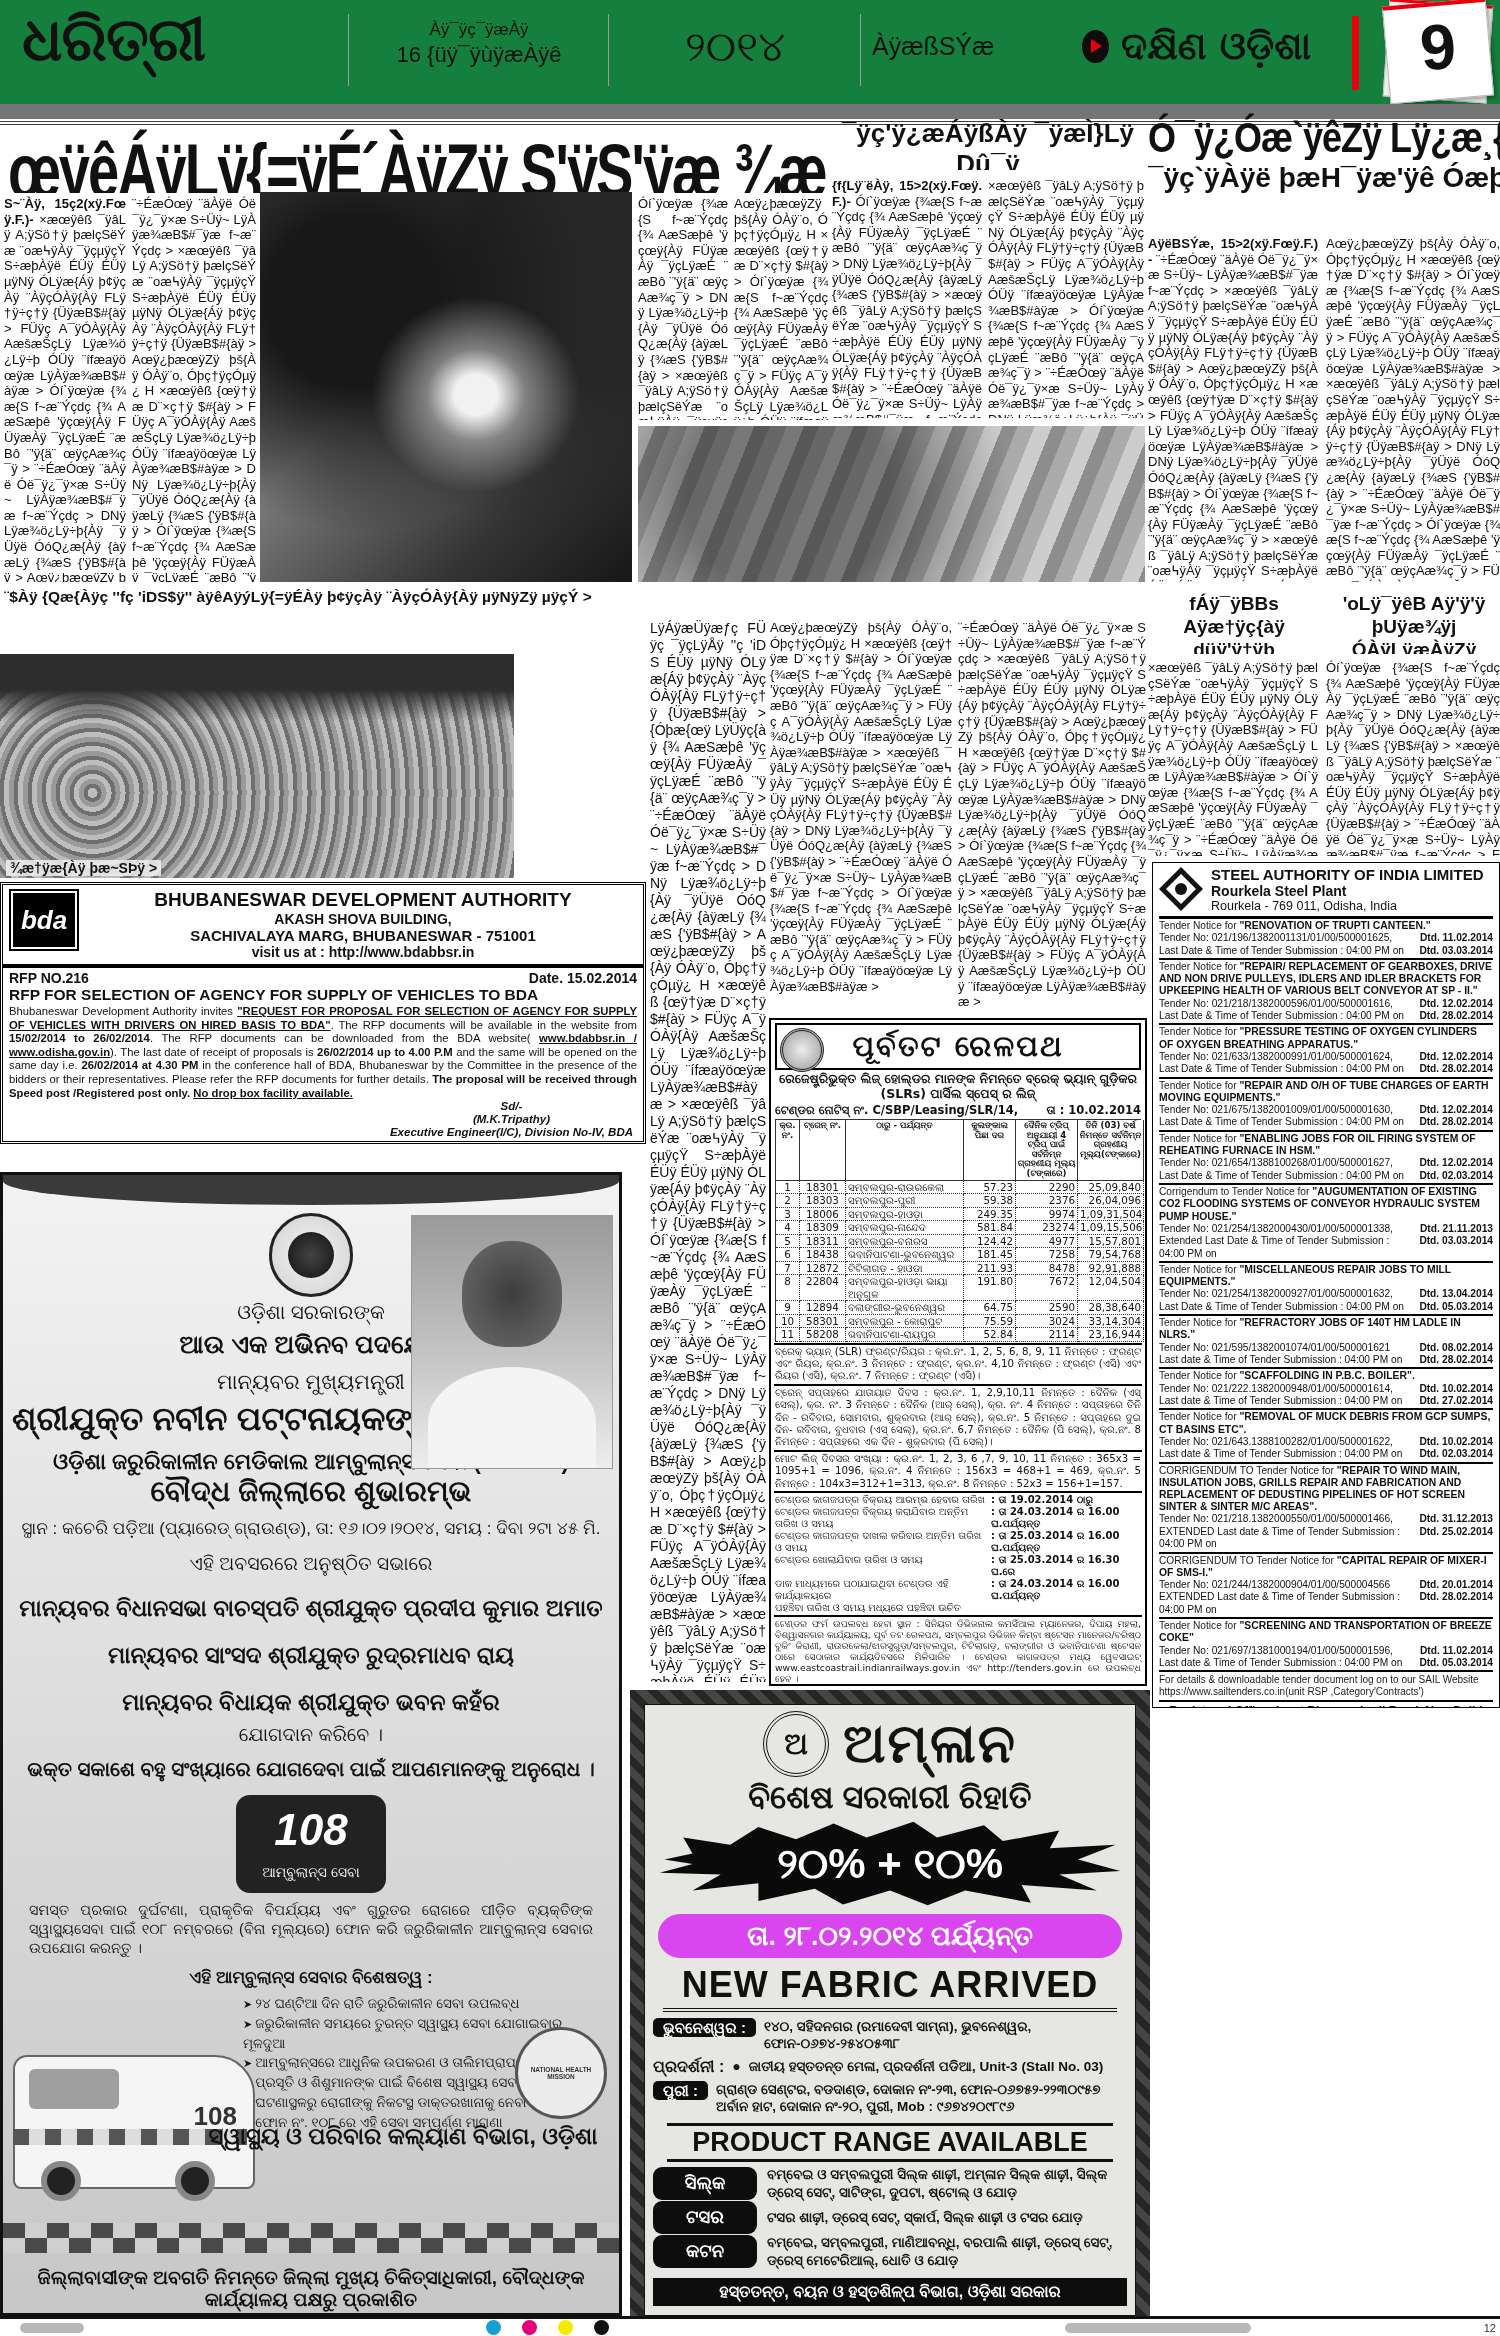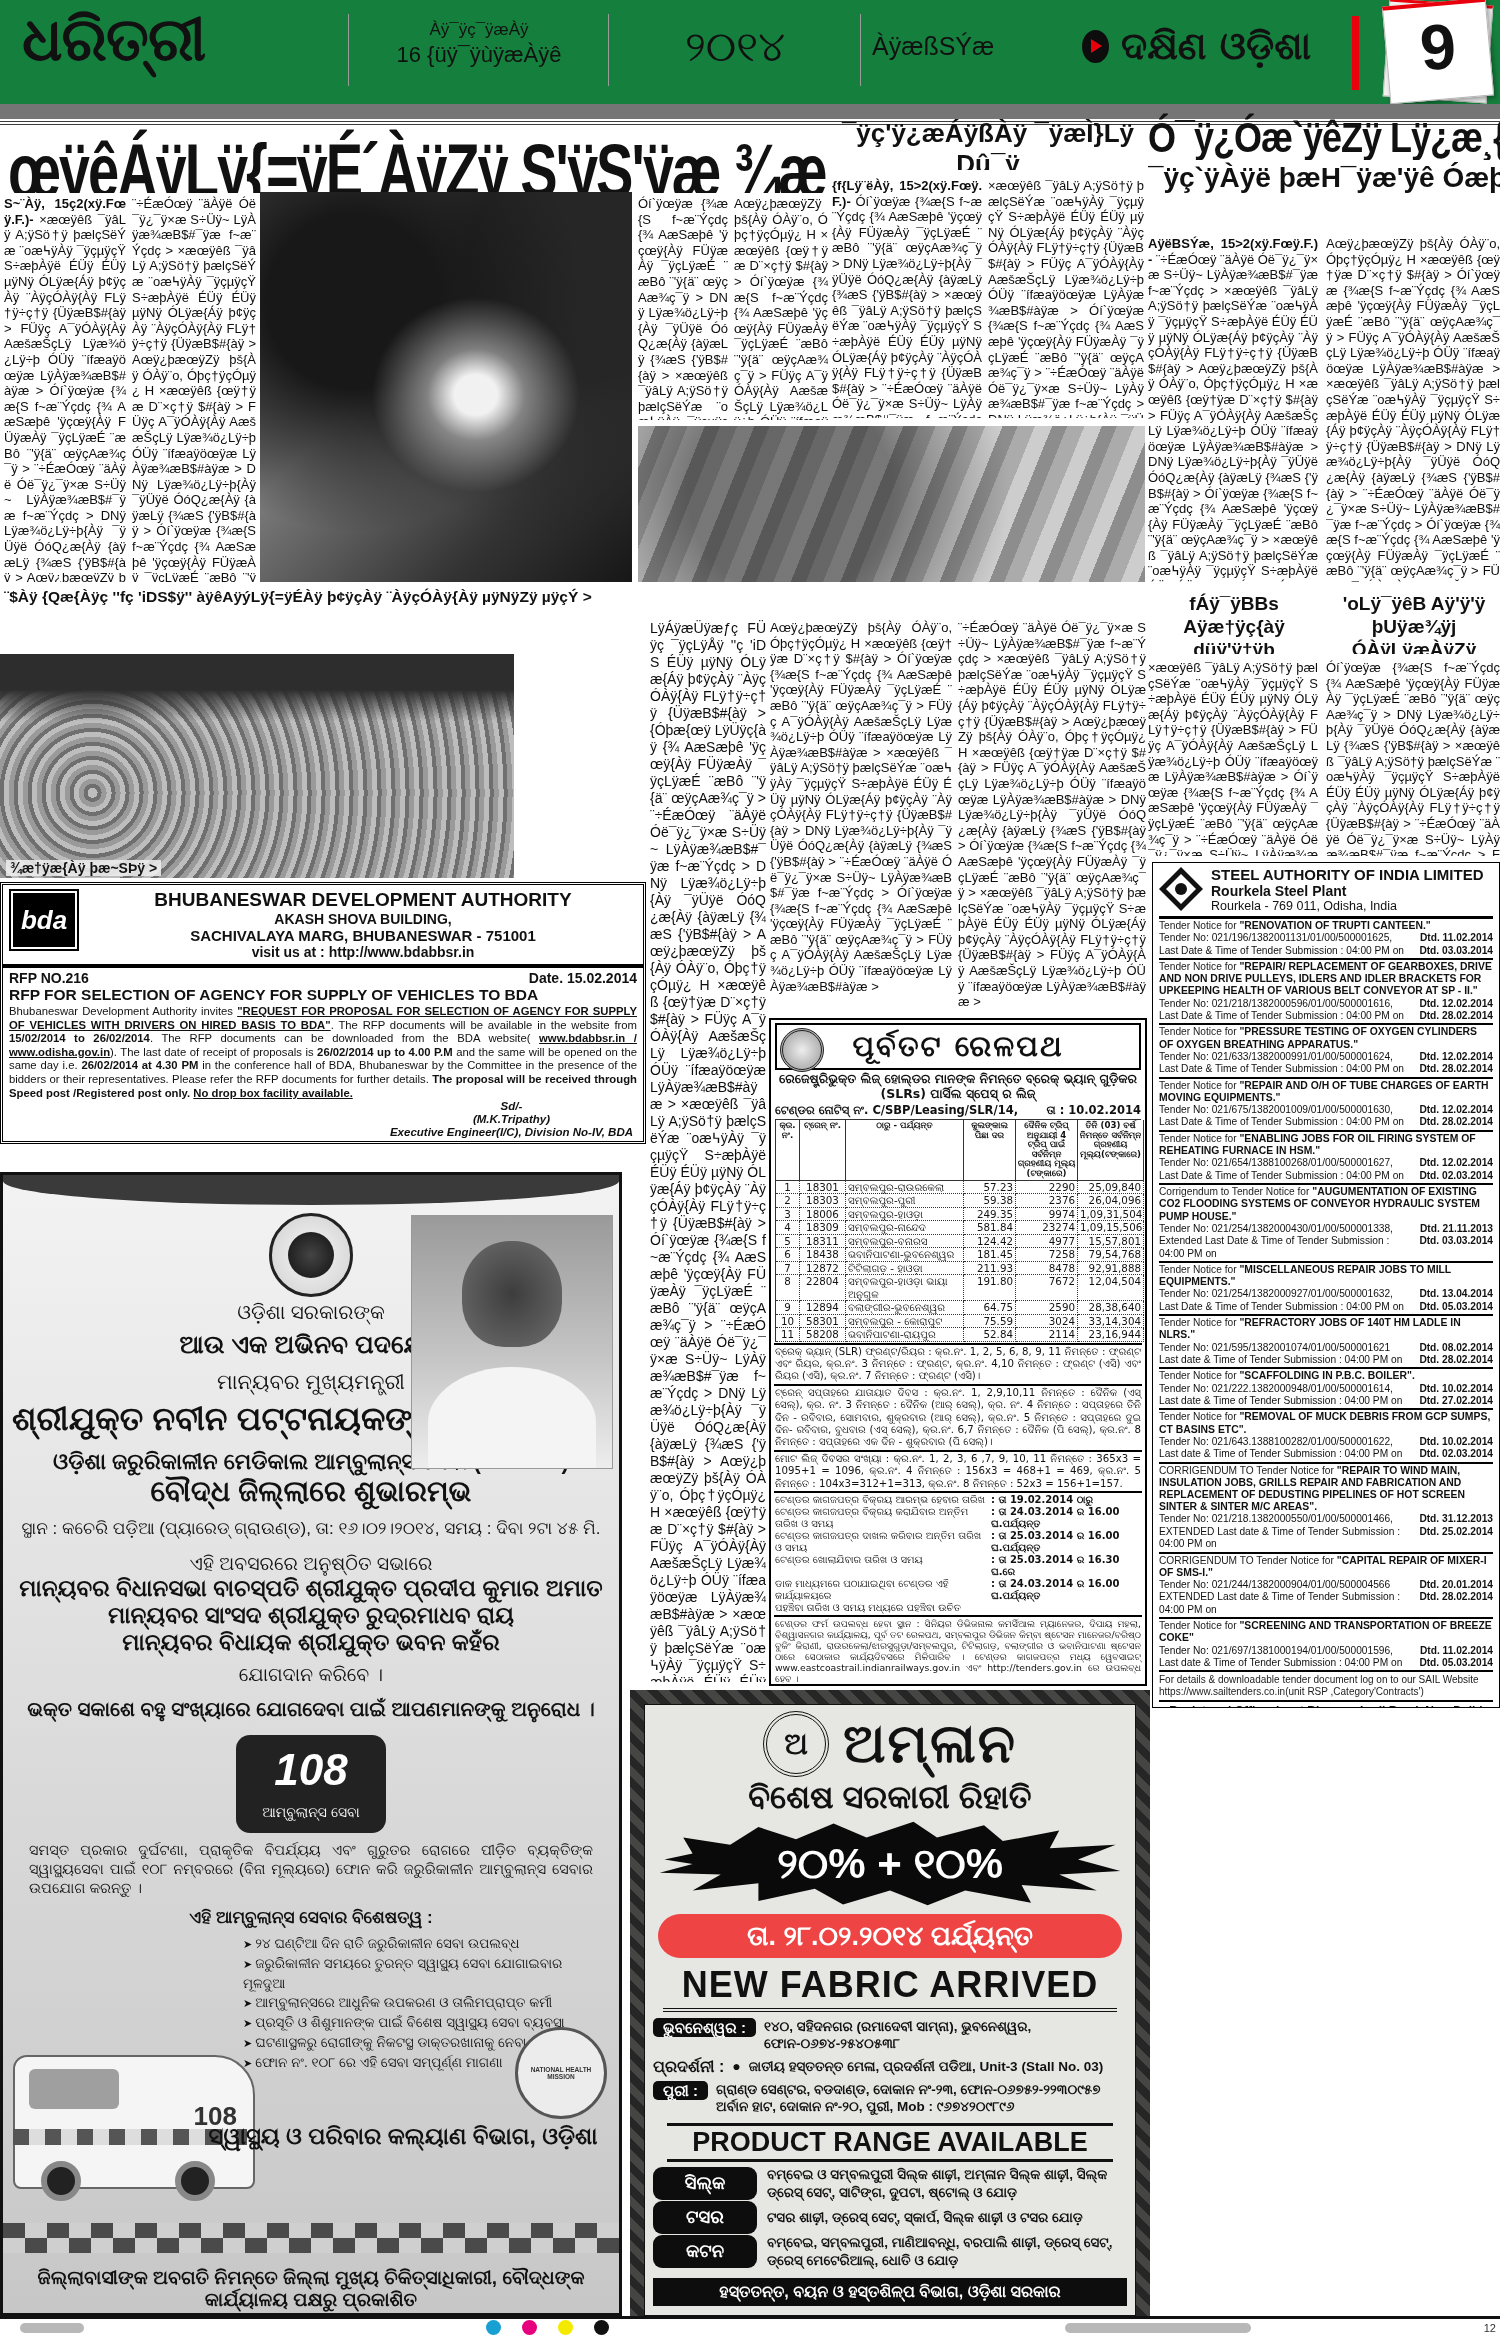--- a/index.html
+++ b/index.html
@@ -127,21 +127,21 @@
   .gv-swoosh{height:30px;background:#3a3a3a;border-radius:0 0 100% 100%/0 0 48px 48px;}
   .gv-emblem{width:78px;height:78px;border-radius:50%;border:3px solid #222;margin:8px auto 4px auto;background:radial-gradient(#f6f6f6,#cfcfcf);position:relative;}
   .gv-emblem::before{content:"";position:absolute;inset:16px;border-radius:50%;background:radial-gradient(#444,#111);}
   .gv-photo{position:absolute;right:6px;top:40px;width:200px;height:252px;border:1px solid #999;background:linear-gradient(#9a9a9a,#c4c4c4 55%,#ededed);overflow:hidden;}
   .gv-photo::before{content:"";position:absolute;left:25%;top:10%;width:50%;height:42%;background:radial-gradient(#3d3d3d,#6e6e6e);border-radius:48% 48% 42% 42%;}
   .gv-photo::after{content:"";position:absolute;left:8%;bottom:-4%;width:84%;height:44%;background:#f4f4f4;border-radius:50% 50% 0 0;}
   .gl1{font-size:20px;margin-top:2px;} .gl2{font-size:25px;font-weight:bold;margin-top:6px;}
   .gl3{font-size:21px;margin-top:10px;} .gl4{font-size:33px;font-weight:bold;margin-top:6px;}
   .gl5{font-size:22px;font-weight:bold;margin-top:10px;} .gl6{font-size:29px;font-weight:bold;margin-top:0;}
   .gl7{font-size:17px;margin-top:10px;} .gl8{font-size:19px;margin-top:14px;}
-  .gv-guest{font-size:23px;font-weight:bold;margin-top:0;}
+  .gv-guest{font-size:23px;font-weight:bold;margin-top:20px;}
   .gl9{font-size:19px;margin-top:8px;} .gl10{font-size:20px;font-weight:bold;margin-top:12px;}
   .gv-badge{width:150px;height:98px;background:#222;border-radius:14px;margin:14px auto 6px auto;color:#fff;display:flex;flex-direction:column;align-items:center;justify-content:center;}
   .gv-badge .n108{font-size:44px;font-weight:bold;font-style:italic;line-height:44px;}
   .gv-badge .s108{font-size:14px;margin-top:12px;}
   .gv-para{font-size:14.5px;text-align:justify;margin:8px 26px 0 26px;line-height:19px;}
   .gv-ft{font-size:17px;font-weight:bold;margin-top:10px;}
   .gv-feat{text-align:left;margin:6px 30px 0 240px;padding:0;font-size:13.5px;line-height:19px;}
   .gv-feat li{list-style:none;}
   .gv-feat li::before{content:"\27A4  ";font-size:11px;}
   .gv-amb{position:absolute;left:10px;top:862px;width:238px;height:188px;}
@@ -160,21 +160,21 @@
   #amlan{position:absolute;left:630px;top:1690px;width:520px;height:640px;box-sizing:border-box;background:#30302e;
          background-image:repeating-linear-gradient(45deg,#262626 0 8px,#454543 8px 16px);padding:14px;}
   .am-in{background:#e6e6e2;border:1px solid #111;height:100%;box-sizing:border-box;padding:6px 8px;overflow:hidden;}
   .am-head{display:flex;align-items:center;justify-content:center;gap:14px;}
   .am-logo{width:58px;height:58px;border-radius:50%;border:4px double #111;display:flex;align-items:center;justify-content:center;font-size:30px;font-weight:bold;flex:0 0 auto;}
   .am-brand{font-size:54px;font-weight:bold;letter-spacing:2px;}
   .am-tag{text-align:center;font-size:32px;font-weight:bold;margin-top:2px;}
   .am-splash{width:470px;height:88px;margin:4px auto 0 auto;background:#0a0a0a;display:flex;align-items:center;justify-content:center;
     clip-path:polygon(2% 45%,8% 38%,6% 20%,16% 28%,22% 8%,30% 22%,38% 4%,45% 20%,55% 2%,60% 20%,70% 6%,74% 24%,86% 12%,84% 32%,98% 28%,90% 45%,99% 58%,86% 62%,94% 80%,78% 74%,80% 94%,66% 80%,58% 97%,50% 80%,40% 96%,34% 78%,22% 92%,22% 72%,8% 80%,14% 62%,1% 60%,8% 50%);}
   .am-splash span{color:#ffffff;font-size:42px;font-weight:bold;}
-  .am-date{width:464px;height:44px;margin:6px auto;background:#ef4444;border-radius:22px;color:#fff;font-size:27px;font-weight:bold;display:flex;align-items:center;justify-content:center;}
+  .am-date{width:464px;height:44px;margin:6px auto;background:#d946ef;border-radius:22px;color:#fff;font-size:27px;font-weight:bold;display:flex;align-items:center;justify-content:center;}
   .am-arrived{text-align:center;font-size:36px;font-weight:bold;letter-spacing:1px;border-bottom:4px double #111;margin:0 10px;padding-bottom:2px;}
   .am-loc{display:flex;gap:8px;margin-top:6px;align-items:flex-start;font-size:13.5px;font-weight:bold;line-height:17px;}
   .am-pill{background:#0d0d0d;color:#fff;border-radius:5px;padding:1px 10px;font-size:15px;white-space:nowrap;flex:0 0 auto;}
   .am-plain{font-size:16px;font-weight:bold;white-space:nowrap;flex:0 0 auto;}
   .am-dot{flex:0 0 auto;font-size:14px;}
   .am-range{text-align:center;font-size:27px;font-weight:bold;border-top:3px solid #111;border-bottom:3px solid #111;margin:8px 14px 4px 14px;padding:1px 0;}
   .am-prod{display:flex;gap:10px;align-items:center;}
   .am-plabel{width:104px;background:#0d0d0d;color:#fff;border-radius:9px;text-align:center;font-size:18px;font-weight:bold;padding:6px 0;flex:0 0 auto;}
   .am-pdesc{font-size:13.5px;font-weight:bold;line-height:17.5px;}
   .am-foot{background:#0d0d0d;color:#fff;text-align:center;font-size:16px;font-weight:bold;padding:5px 0;margin-top:9px;}

